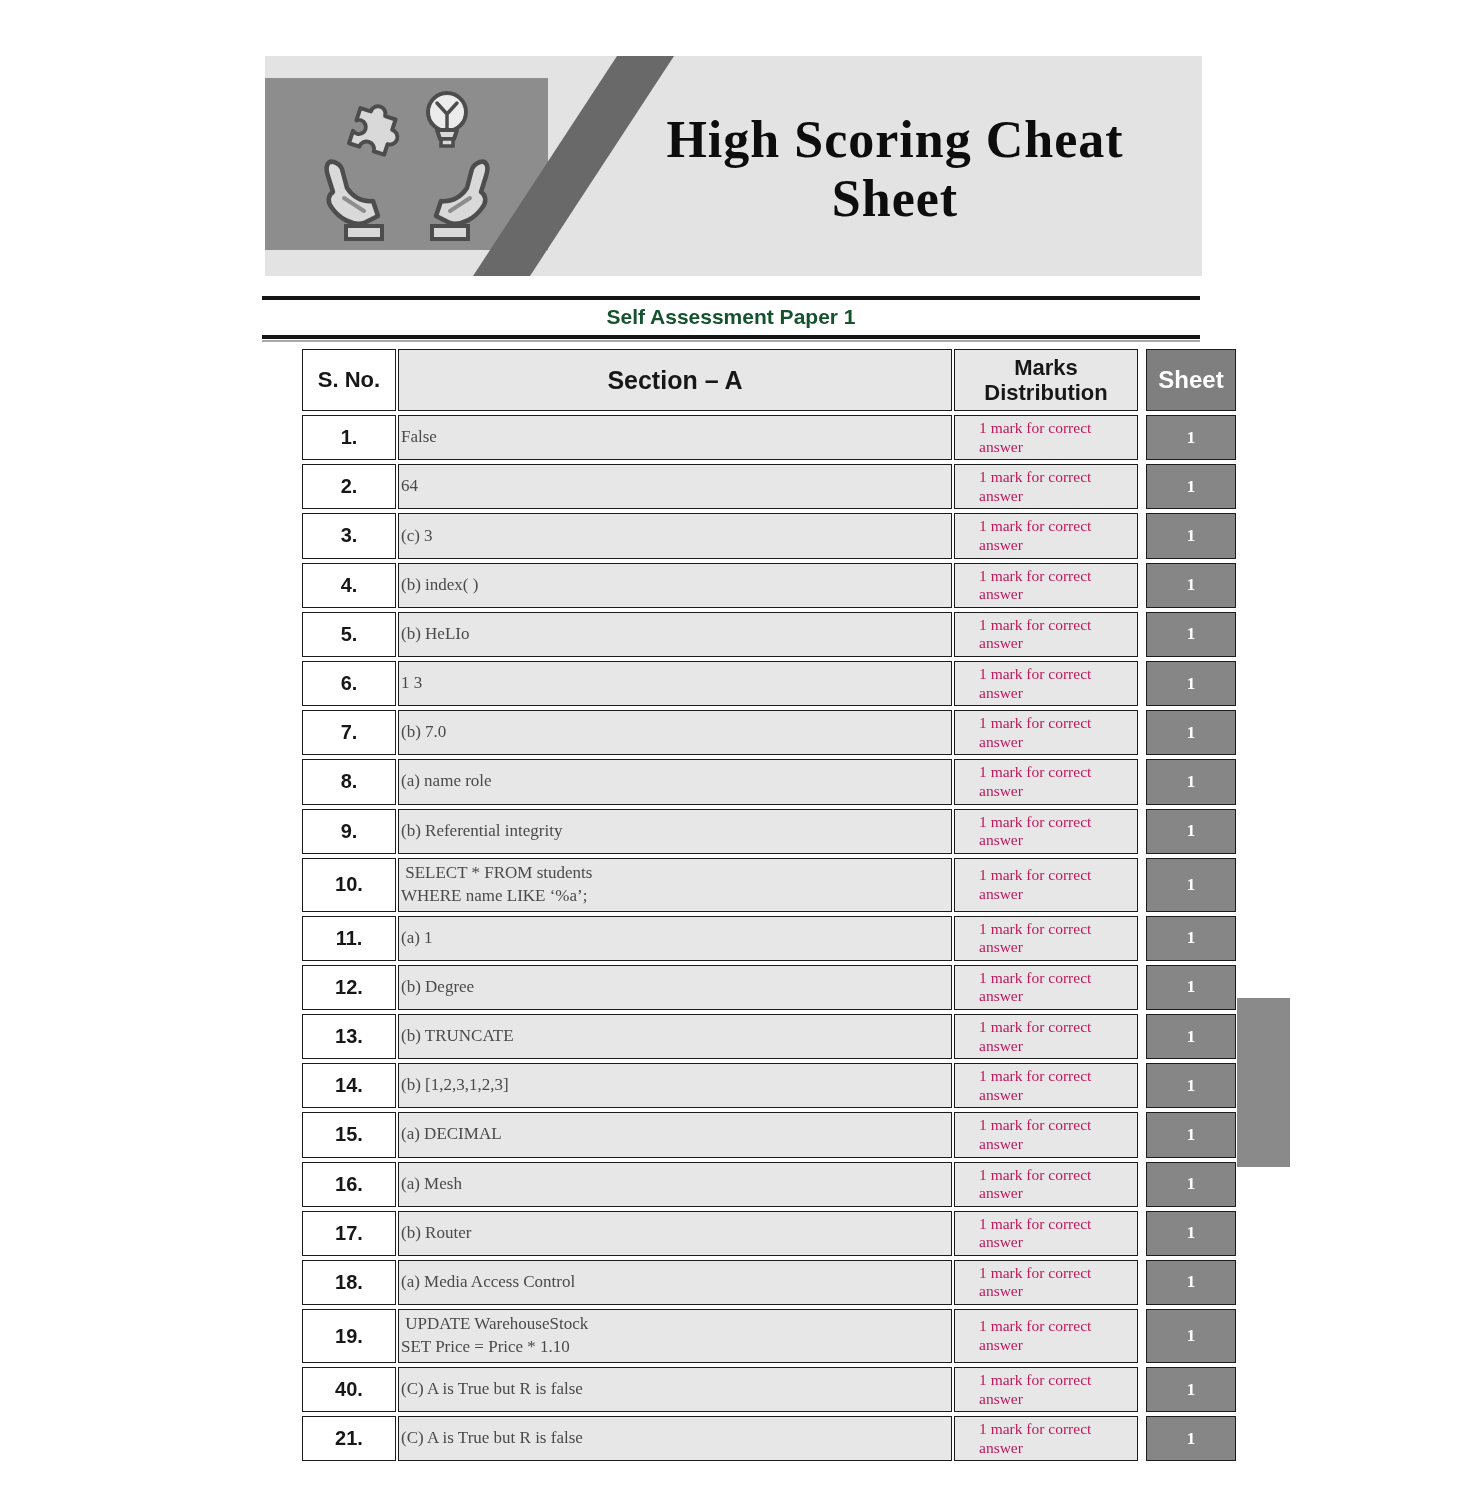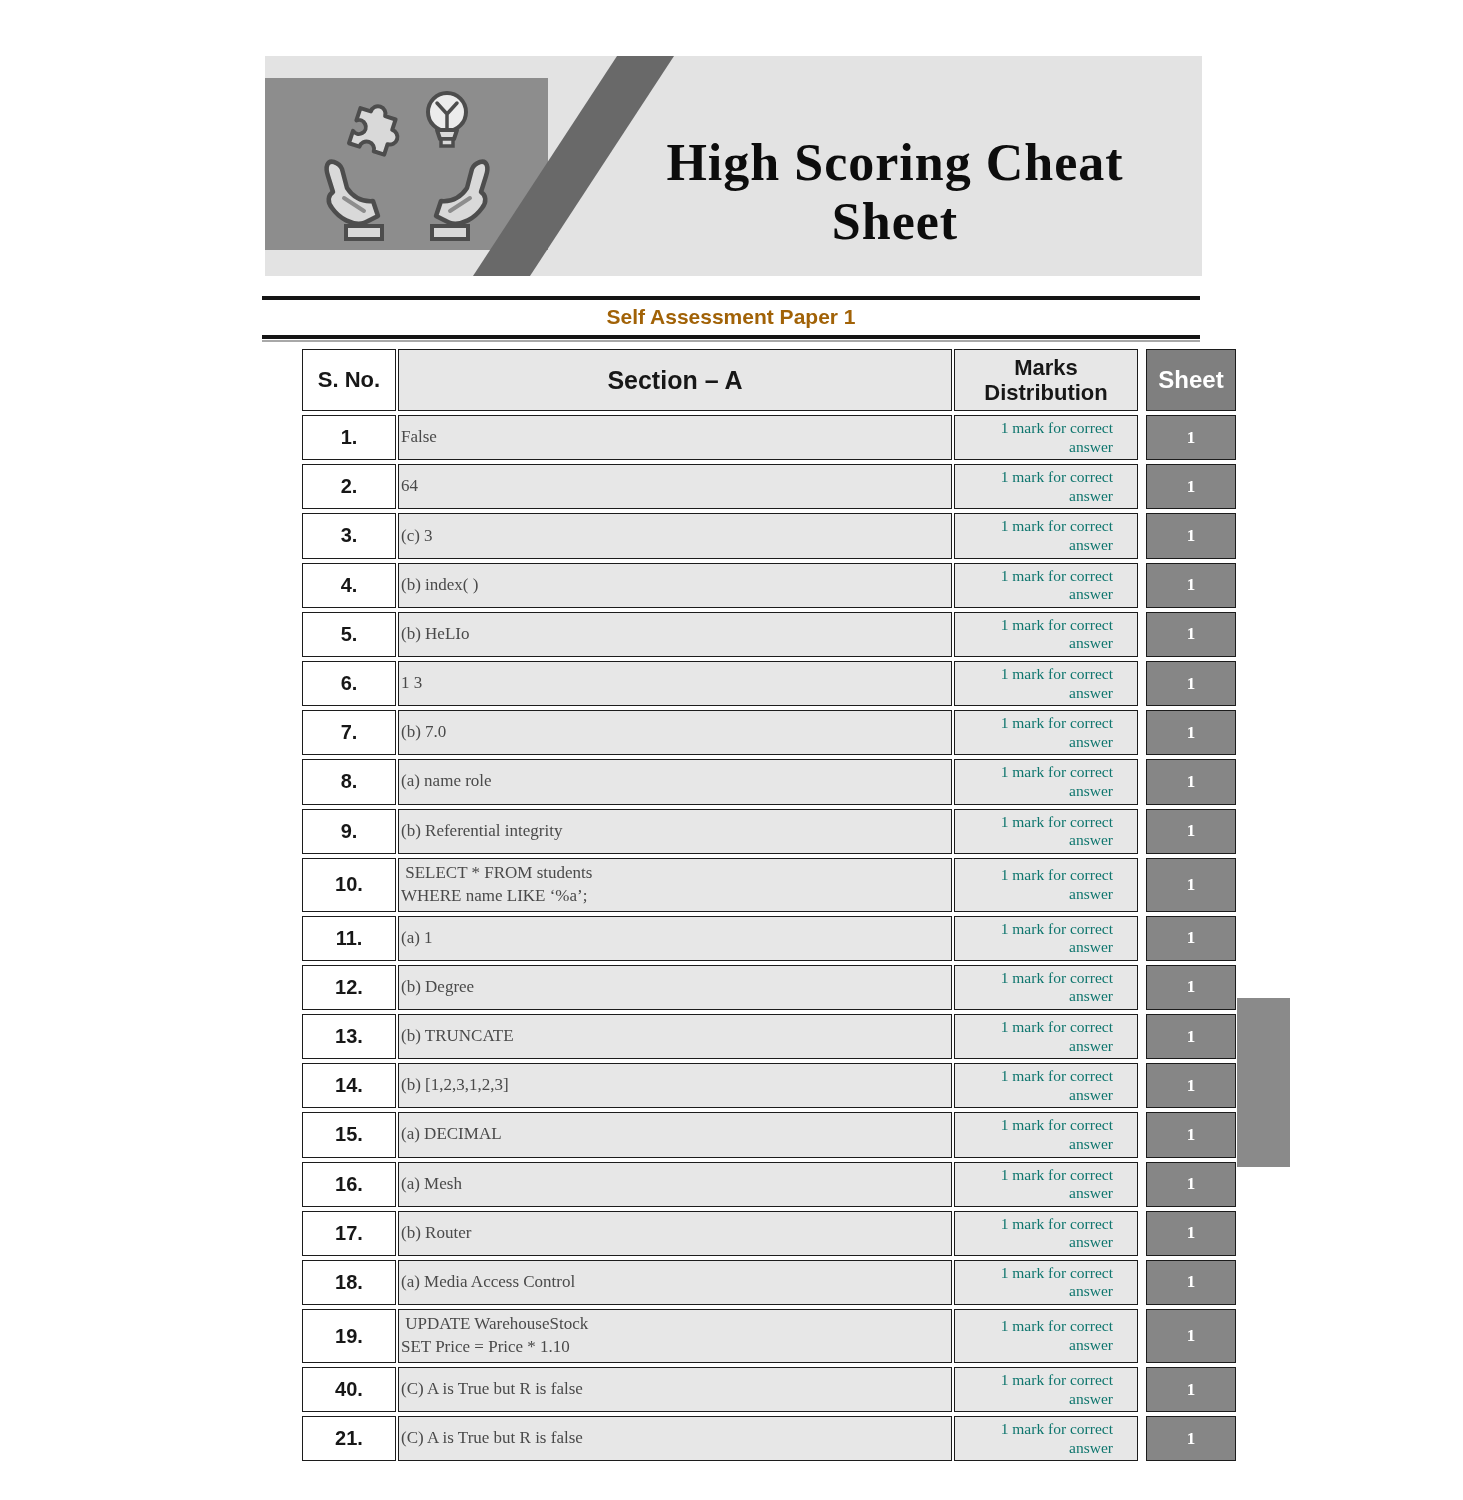--- a/index.html
+++ b/index.html
@@ -13,33 +13,33 @@
     background:#e3e3e3;overflow:hidden;
   }
   .icon-panel{
     position:absolute;left:0;top:22px;width:283px;height:172px;
     background:#8d8d8d;display:flex;align-items:center;justify-content:center;
   }
   .stripe-svg{position:absolute;left:0;top:0;width:937px;height:220px;}
   .banner-title{
     position:absolute;left:350px;top:54px;width:560px;
     text-align:center;font-family:"Liberation Serif", serif;font-weight:bold;
-    font-size:52px;line-height:1.14;color:#0d0d0d;letter-spacing:1px;margin-top:23px;
+    font-size:52px;line-height:1.14;color:#0d0d0d;letter-spacing:1px;
   }
   
   .section-title-block{
     position:absolute;left:262px;top:296px;width:938px;
     border-top:4px solid #151515;border-bottom:4px solid #151515;
     padding:5px 0 6px 0;text-align:center;
   }
   .section-title-block::after{
     content:"";position:absolute;left:0;right:0;bottom:-7px;height:2px;background:#a8a8a8;
   }
   .section-title{
-    font-size:21px;font-weight:bold;color:#a16207;
+    font-size:21px;font-weight:bold;color:#14532d;
   }
   
   .tbl{
     position:absolute;left:262px;top:349px;
     display:grid;
     grid-template-columns:94px 554px 184px 4px 90px;
     gap:4px 2px;
     margin-left:40px;
   }
   .cell{
@@ -54,21 +54,21 @@
   .h-marks{background:#7f7f7f;color:#ffffff;font-size:24px;}
   .c{min-height:43px;}
   .c-sno{background:#ffffff;font-weight:bold;font-size:20px;color:#171717;}
   .c-answer{
     background:#e7e7e7;justify-content:flex-start;
     font-family:"Liberation Serif", serif;font-size:17px;color:#4a4a4a;
     padding:3px 2px;white-space:pre-wrap;line-height:1.35;
   }
   .c-dist{
     background:#e7e7e7;font-family:"Liberation Serif", serif;font-size:15.5px;
-    color:#0f766e;text-align:right;line-height:1.2;padding:3px 24px;
+    color:#be185d;text-align:left;line-height:1.2;padding:3px 24px;
   }
   .c-marks{
     background:#868686;color:#ffffff;font-family:"Liberation Serif", serif;
     font-weight:bold;font-size:17px;
   }
   
   .side-tab{position:absolute;left:1237px;top:998px;width:53px;height:169px;background:#8a8a8a;}
 </style>
 </head>
 <body>

